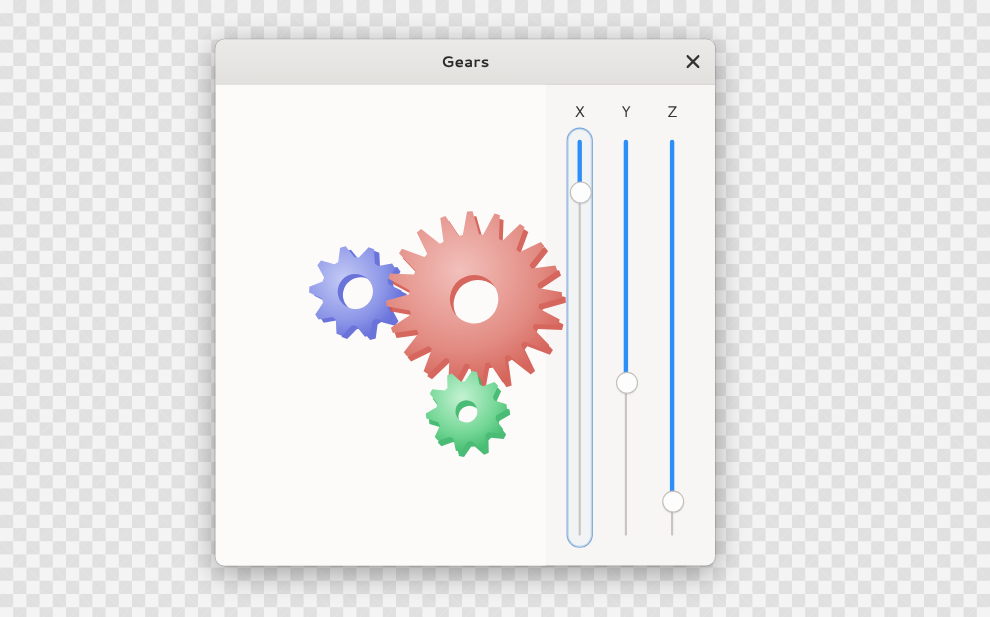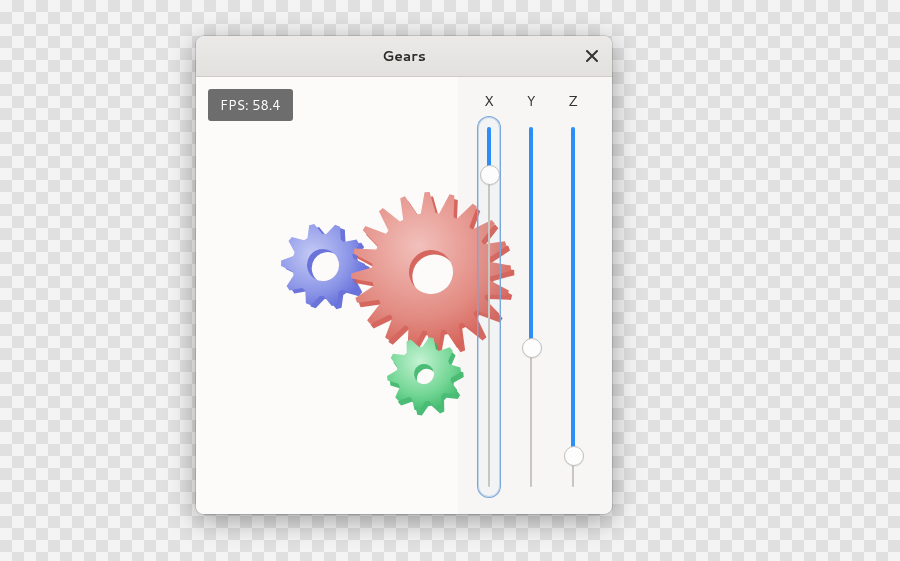--- a/index.html
+++ b/index.html
@@ -23,21 +23,21 @@
       linear-gradient(-45deg, transparent 75%, #e0e0e0 75%);
     background-size: 24px 24px;
     background-position: 0 0, 0 12px, 12px -12px, -12px 0;
     background-color: #f4f4f4;
   }
 
   .window {
     position: absolute;
     left: 196px;
     top: 36px;
-    width: 416px;
+    width: 454px;
     height: 478px;
     background: #f7f6f5;
     border-radius: 8px;
     box-shadow: 0 6px 28px rgba(0,0,0,0.35), 0 0 0 1px rgba(0,0,0,0.12);
     overflow: hidden;
     display: flex;
     flex-direction: column;
   }
 
   .titlebar {
@@ -168,21 +168,20 @@
     <span class="title">Gears</span>
     <div class="close-btn">
       <svg viewBox="0 0 12 12">
         <path d="M1 1 L11 11 M11 1 L1 11" stroke="#333" stroke-width="2" stroke-linecap="round" fill="none"></path>
       </svg>
     </div>
   </div>
 
   <div class="content">
     <div class="gl-area">
-      <div class="fps-badge">FPS: 58.4</div>
       <svg class="gears" viewBox="0 0 360 320">
         <defs>
           <radialGradient id="rg-red" cx="40%" cy="35%" r="75%">
             <stop offset="0%" stop-color="#f2c0bb"></stop>
             <stop offset="60%" stop-color="#e28b82"></stop>
             <stop offset="100%" stop-color="#d1564c"></stop>
           </radialGradient>
           <radialGradient id="rg-blue" cx="40%" cy="35%" r="75%">
             <stop offset="0%" stop-color="#c4caf5"></stop>
             <stop offset="60%" stop-color="#8c96e7"></stop>

